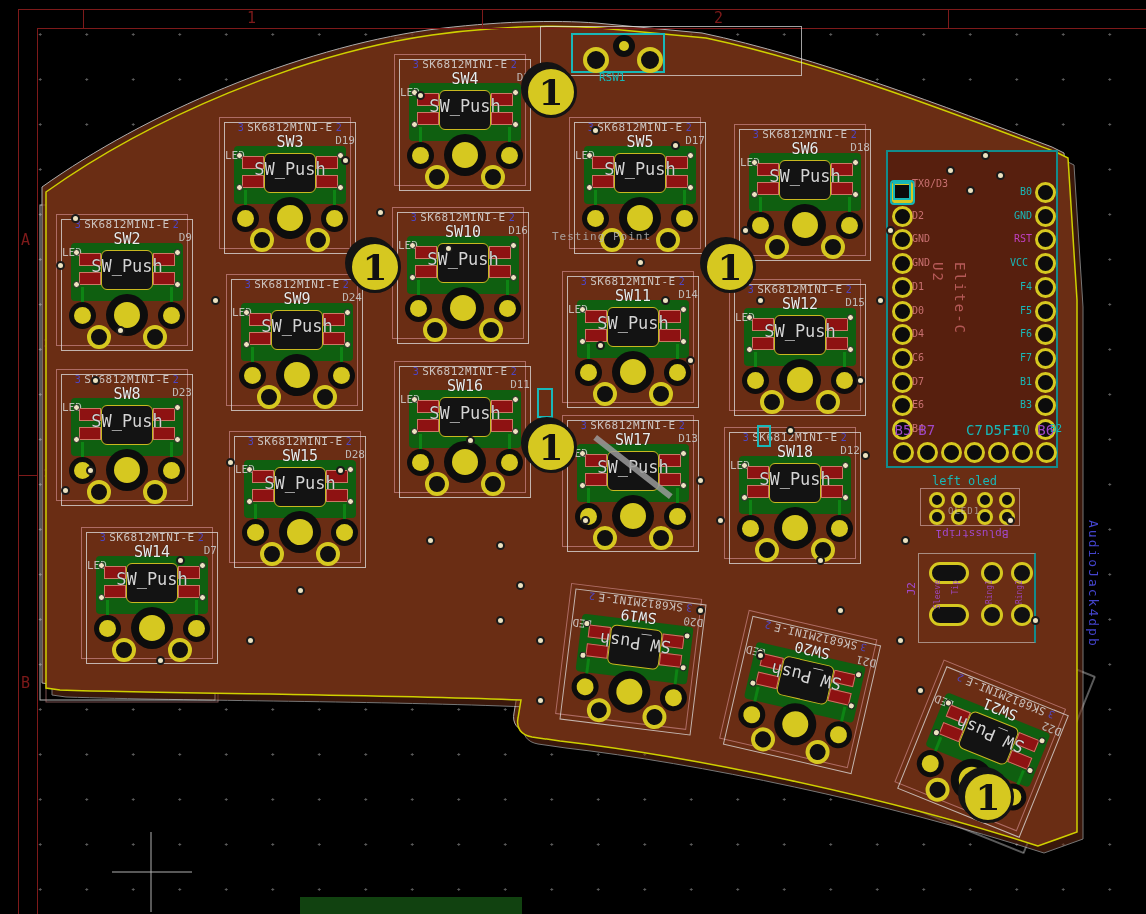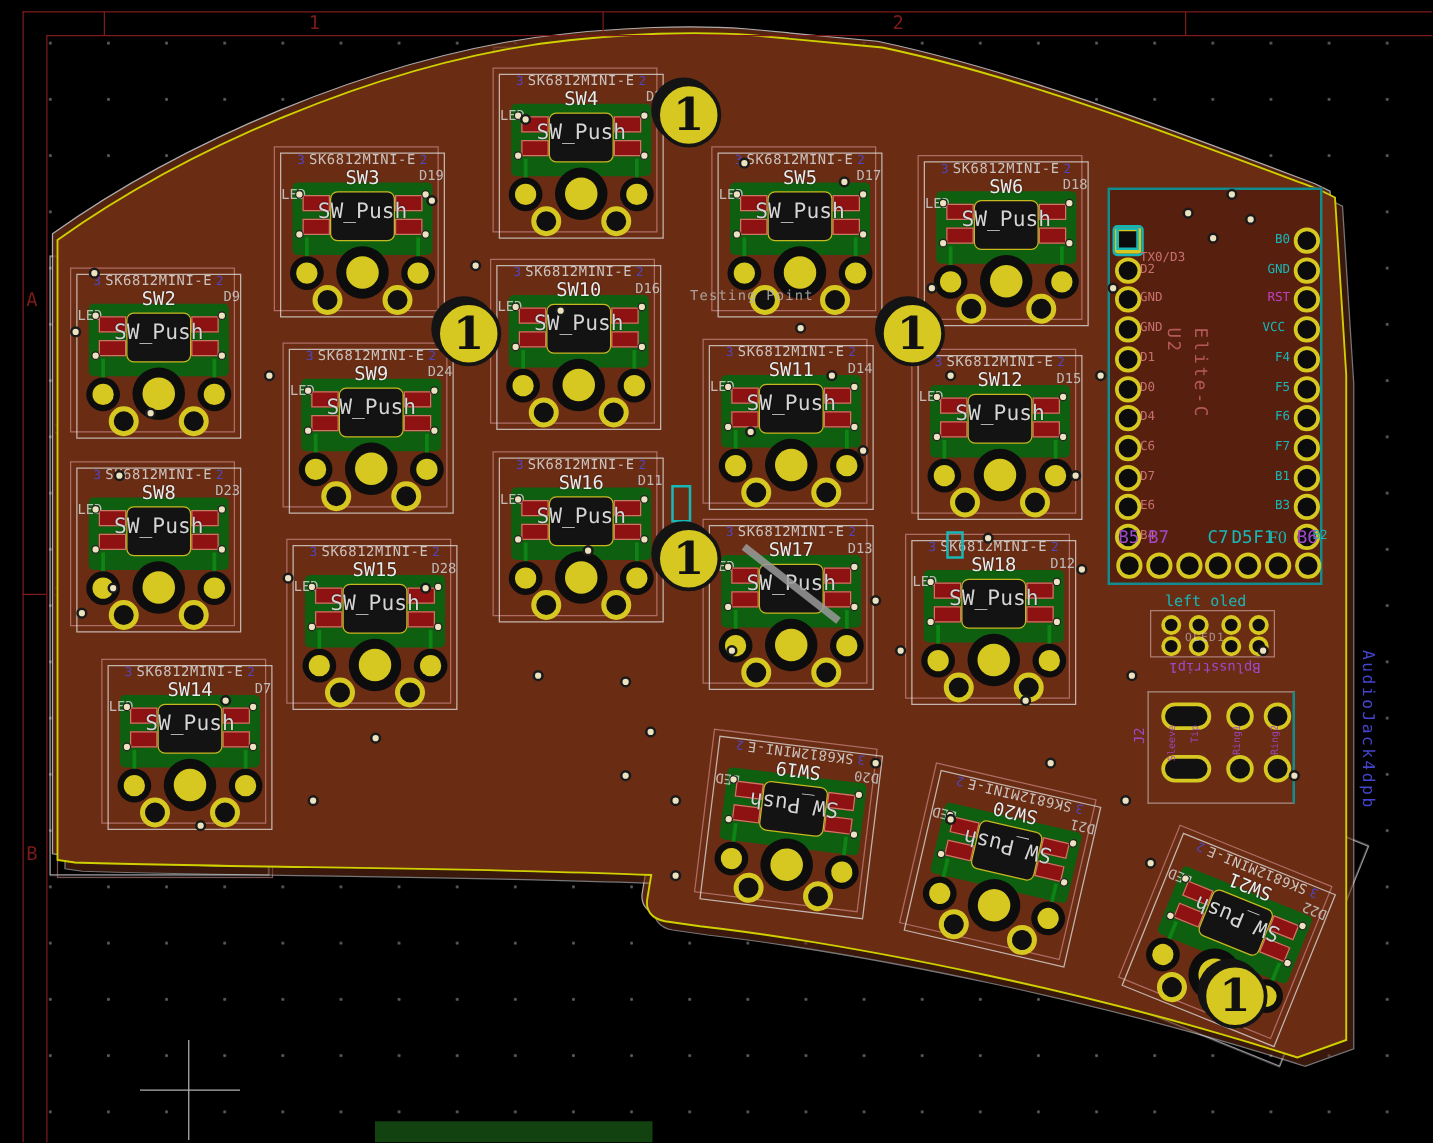--- a/index.html
+++ b/index.html
@@ -689,21 +689,21 @@
     <span class="k-via kv3"></span>
     <span class="k-via kv4"></span>
   </div>
     </div>
 
   <div class="mcu">
     <div class="vtext" style="left:42px;top:110px">U2</div>
     <div class="vtext" style="left:64px;top:110px">Elite-C</div>
     <div id="mcu-pins">
         <div class="pad sq" style="left: 4px; top: 30px;"></div>
-        <div class="plbl pl-l" style="left: 24px; top: 49px;">TX0/D3</div>
+        <div class="plbl pl-l" style="left: 24px; top: 26px;">TX0/D3</div>
         <div class="pad" style="left: 4px; top: 53.7px;"></div>
         <div class="plbl pl-l" style="left: 24px; top: 57.7px;">D2</div>
         <div class="pad" style="left: 4px; top: 77.4px;"></div>
         <div class="plbl pl-l" style="left: 24px; top: 81.4px;">GND</div>
         <div class="pad" style="left: 4px; top: 101.1px;"></div>
         <div class="plbl pl-l" style="left: 24px; top: 105.1px;">GND</div>
         <div class="pad" style="left: 4px; top: 124.8px;"></div>
         <div class="plbl pl-l" style="left: 24px; top: 128.8px;">D1</div>
         <div class="pad" style="left: 4px; top: 148.5px;"></div>
         <div class="plbl pl-l" style="left: 24px; top: 152.5px;">D0</div>
@@ -749,20 +749,27 @@
         <div class="plbl pl-b" style="left: 75.4px; top: 273px;">C7</div>
         <div class="pad" style="left: 100.2px; top: 290px;"></div>
         <div class="plbl pl-b" style="left: 112px; top: 273px;">F1</div>
         <div class="pad" style="left: 124px; top: 290px;"></div>
         <div class="plbl pl-b" style="left: 123px; top: 273px; font-family: Liberation Serif, serif;">F0</div>
         <div class="pad" style="left: 147.8px; top: 290px;"></div>
         <div class="plbl pl-b pl-p" style="left: 146.8px; top: 273px;">B6</div>
       </div>
   </div>
 
+  <div class="reset">
+    <div class="teal"></div>
+    <div class="hole"></div>
+    <div class="th" style="left:42px;top:20px"></div>
+    <div class="th" style="left:96px;top:20px"></div>
+    <div class="rlab">RSW1</div>
+  </div>
 
   <div class="oledhdr">
     <div class="ttl">left oled</div>
     <div class="box"></div>
     <div class="hp" style="left:9px;top:16px"></div>
     <div class="hp" style="left:31px;top:16px"></div>
     <div class="hp" style="left:57px;top:16px"></div>
     <div class="hp" style="left:79px;top:16px"></div>
     <div class="hp" style="left:9px;top:33px"></div>
     <div class="hp" style="left:31px;top:33px"></div>

